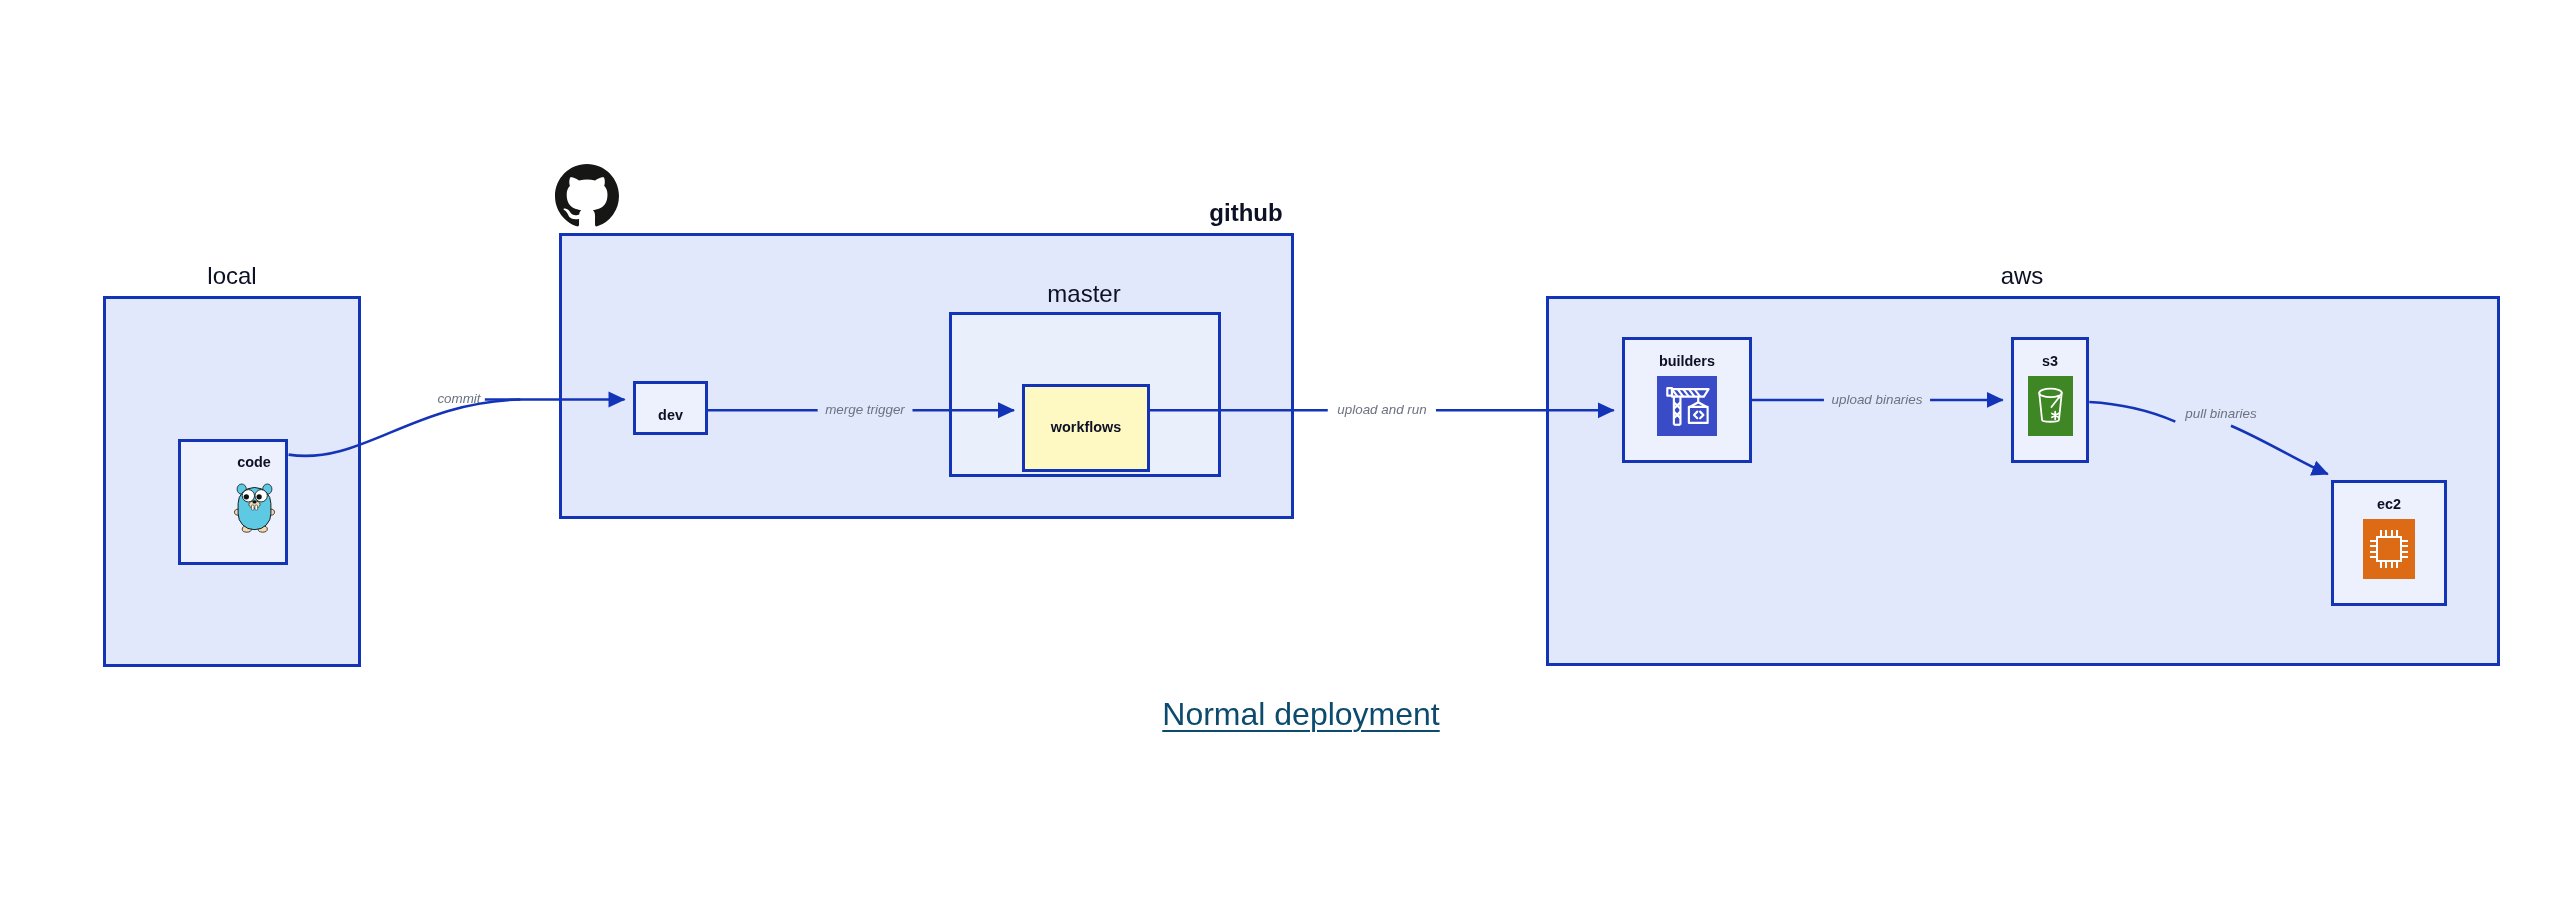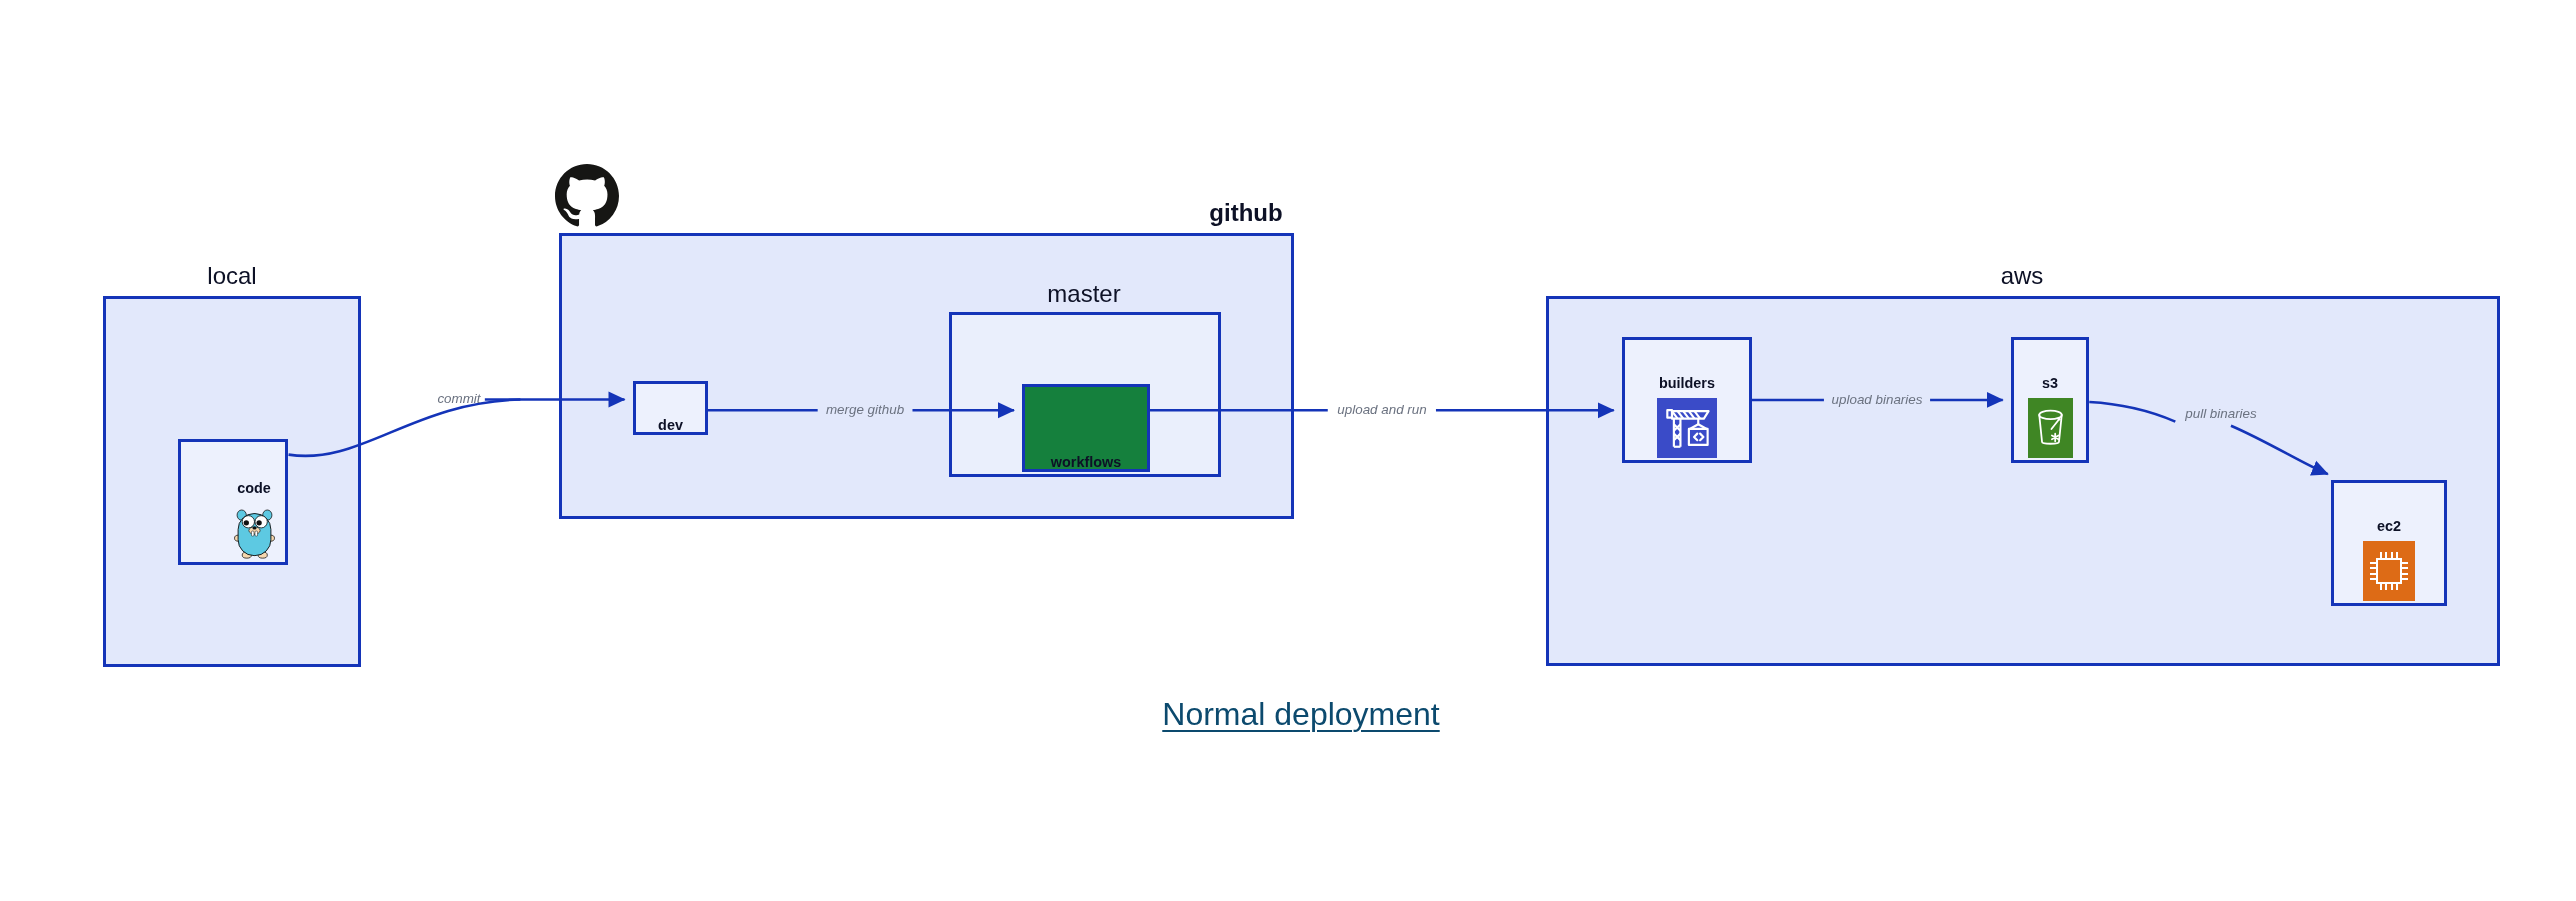--- a/index.html
+++ b/index.html
@@ -38,24 +38,23 @@
 
   
   .node {
     position: absolute;
     background: #edf1fd;
     border: 3.6px solid #1434b8;
     box-sizing: border-box;
     display: flex;
     flex-direction: column;
     align-items: center;
-    justify-content: flex-end;
   }
   .node.pale {
-    background: #15803d;
+    background: #fef9c3;
   }
   .node-label {
     color: #0d1126;
     font-size: 14.4px;
     font-weight: bold;
     line-height: 1;
     white-space: nowrap;
   }
   .node-icon {
     display: block;
@@ -233,20 +232,20 @@
       <path d="M 2787 796 L 3132 796" marker-end="url(#arrowhead)"></path>
       <path d="M 3400 776 L 3540 776"></path>
       <path d="M 3746 776 L 3887 776" marker-end="url(#arrowhead)"></path>
       <path d="M 4055 780 C 4130 784, 4180 800, 4222 818"></path>
       <path d="M 4330 826 C 4400 856, 4470 900, 4518 920" marker-end="url(#arrowhead)"></path>
     </g>
 </svg>
 
 <div id="edge-labels">
     <div class="edge-label" style="left: 459px; top: 399px;">commit</div>
-    <div class="edge-label" style="left: 865px; top: 410px;">merge github</div>
+    <div class="edge-label" style="left: 865px; top: 410px;">merge trigger</div>
     <div class="edge-label" style="left: 1382px; top: 410px;">upload and run</div>
     <div class="edge-label" style="left: 1877px; top: 400px;">upload binaries</div>
     <div class="edge-label" style="left: 2221px; top: 414px;">pull binaries</div>
   </div>
 
 <div id="diagram-title" style="left: 1301px; top: 698px;">Normal deployment</div>
 
 
 </body></html>

